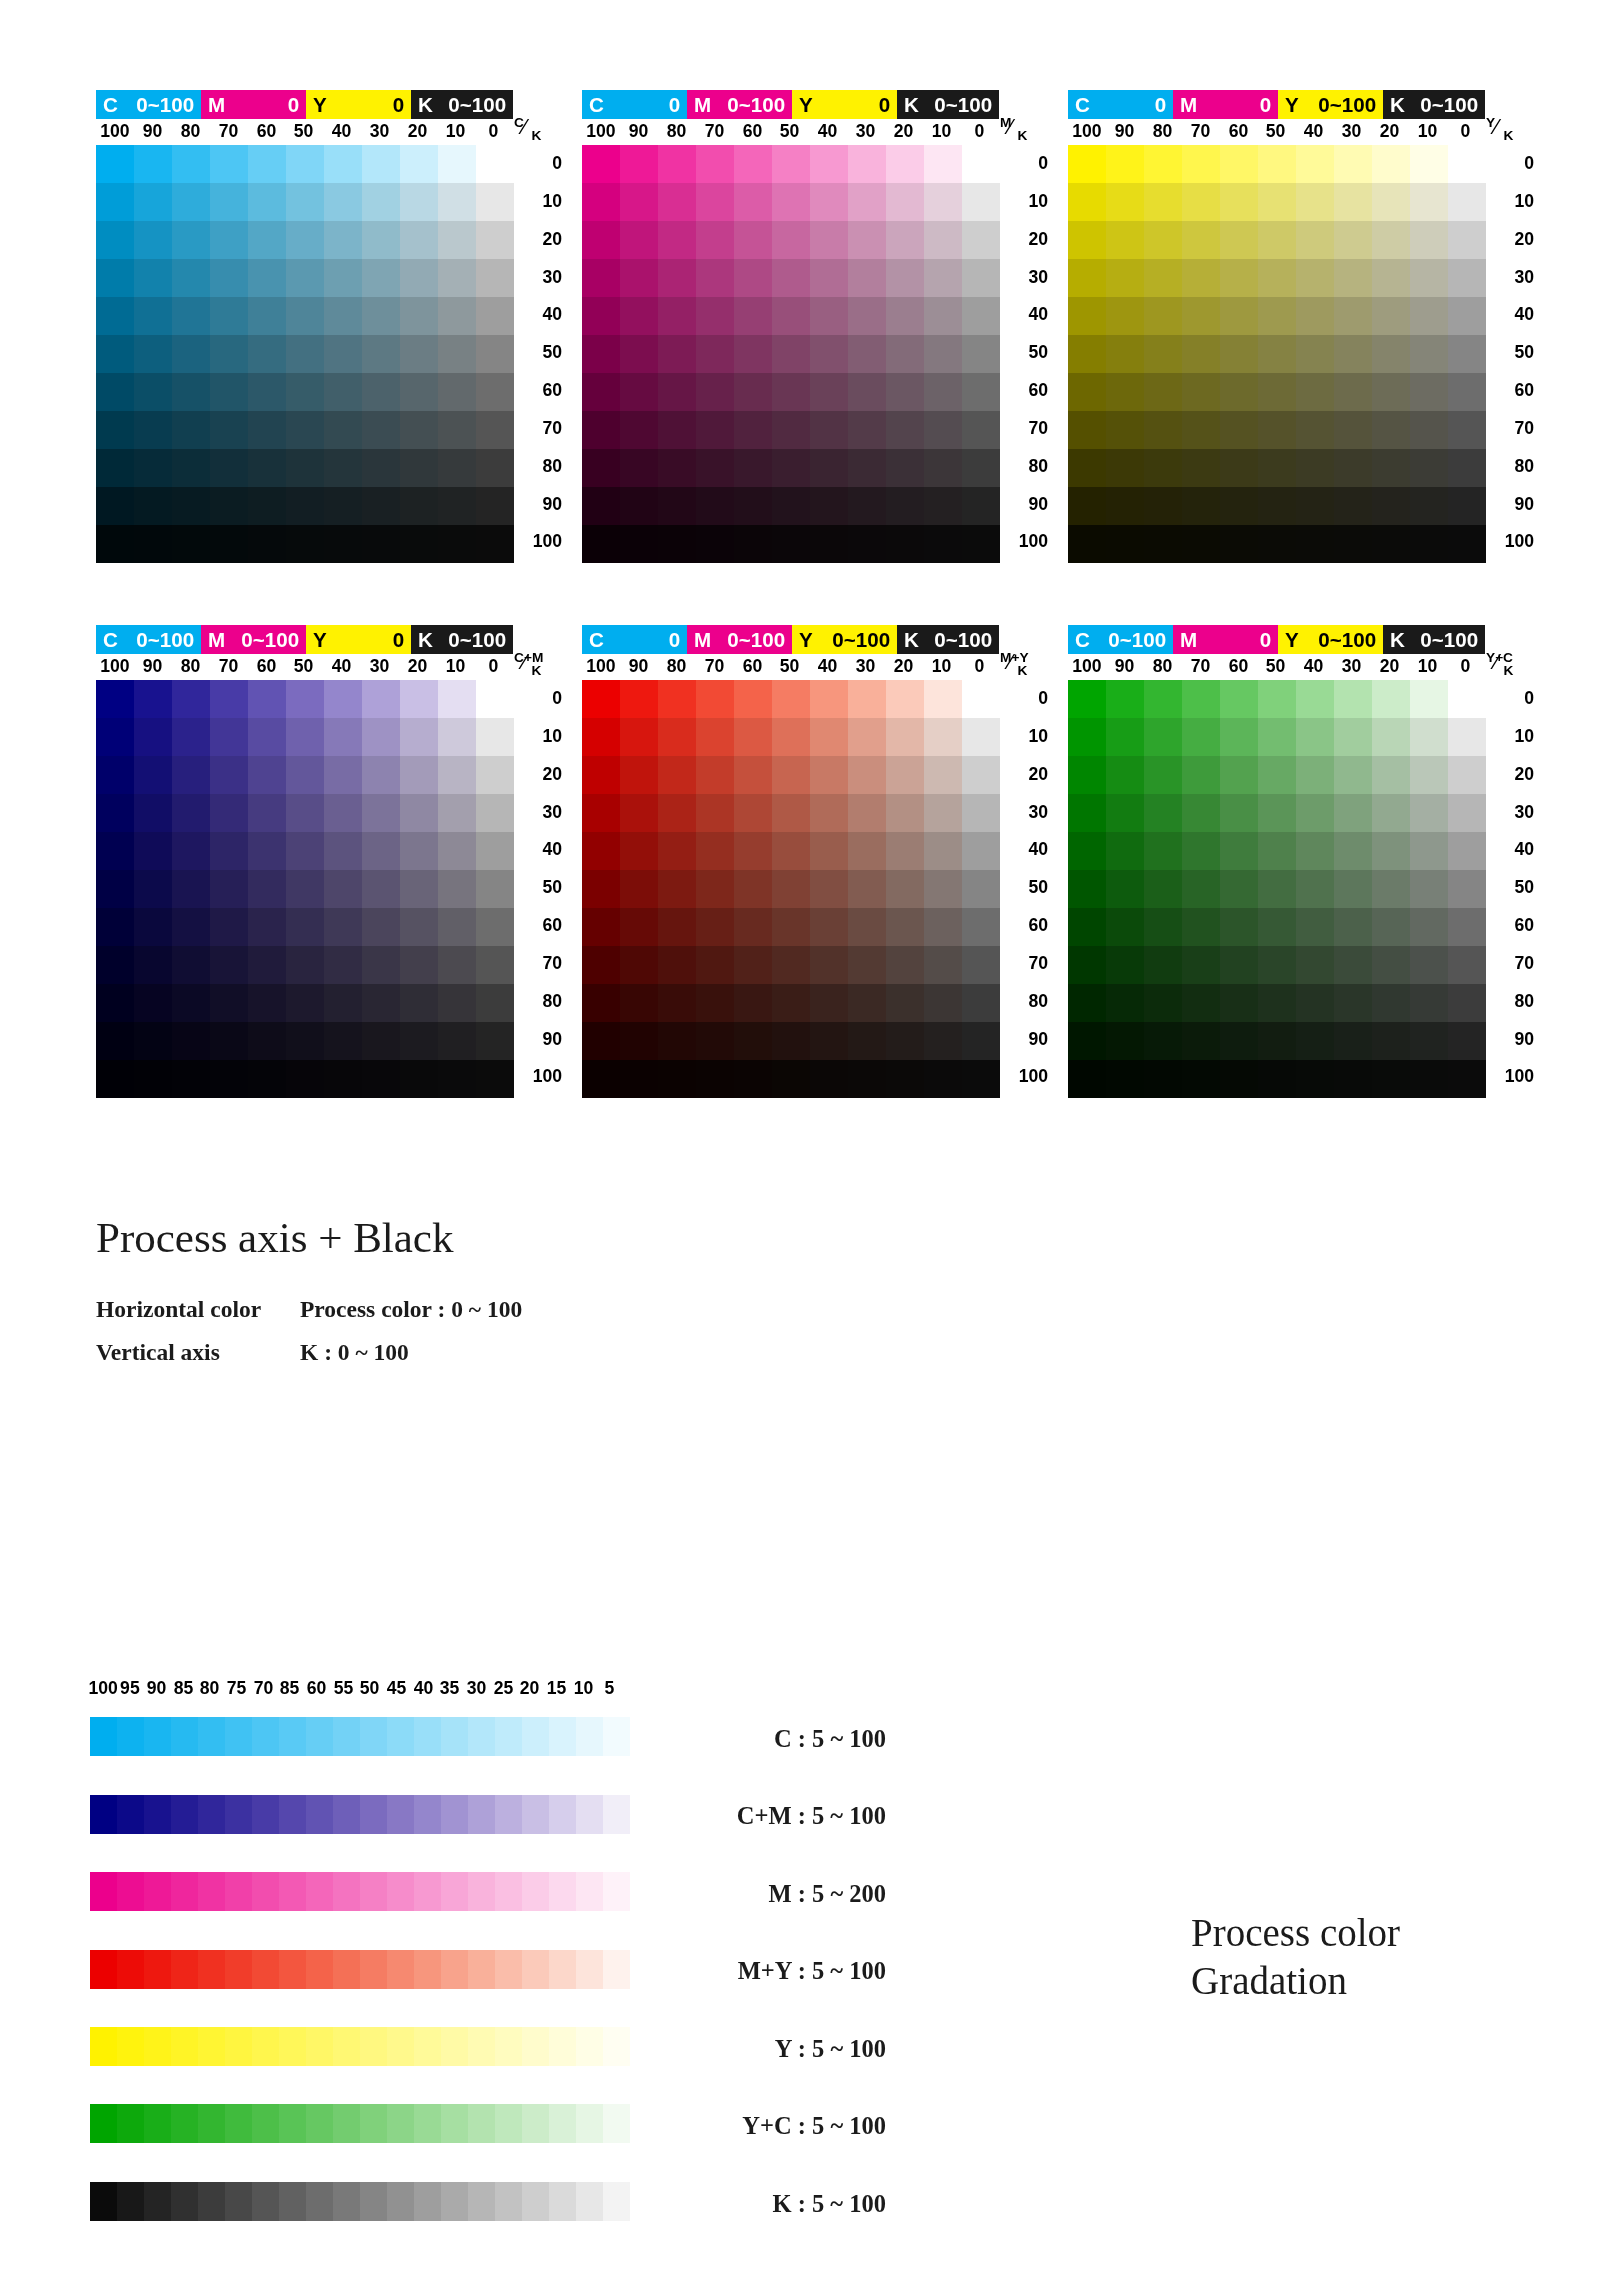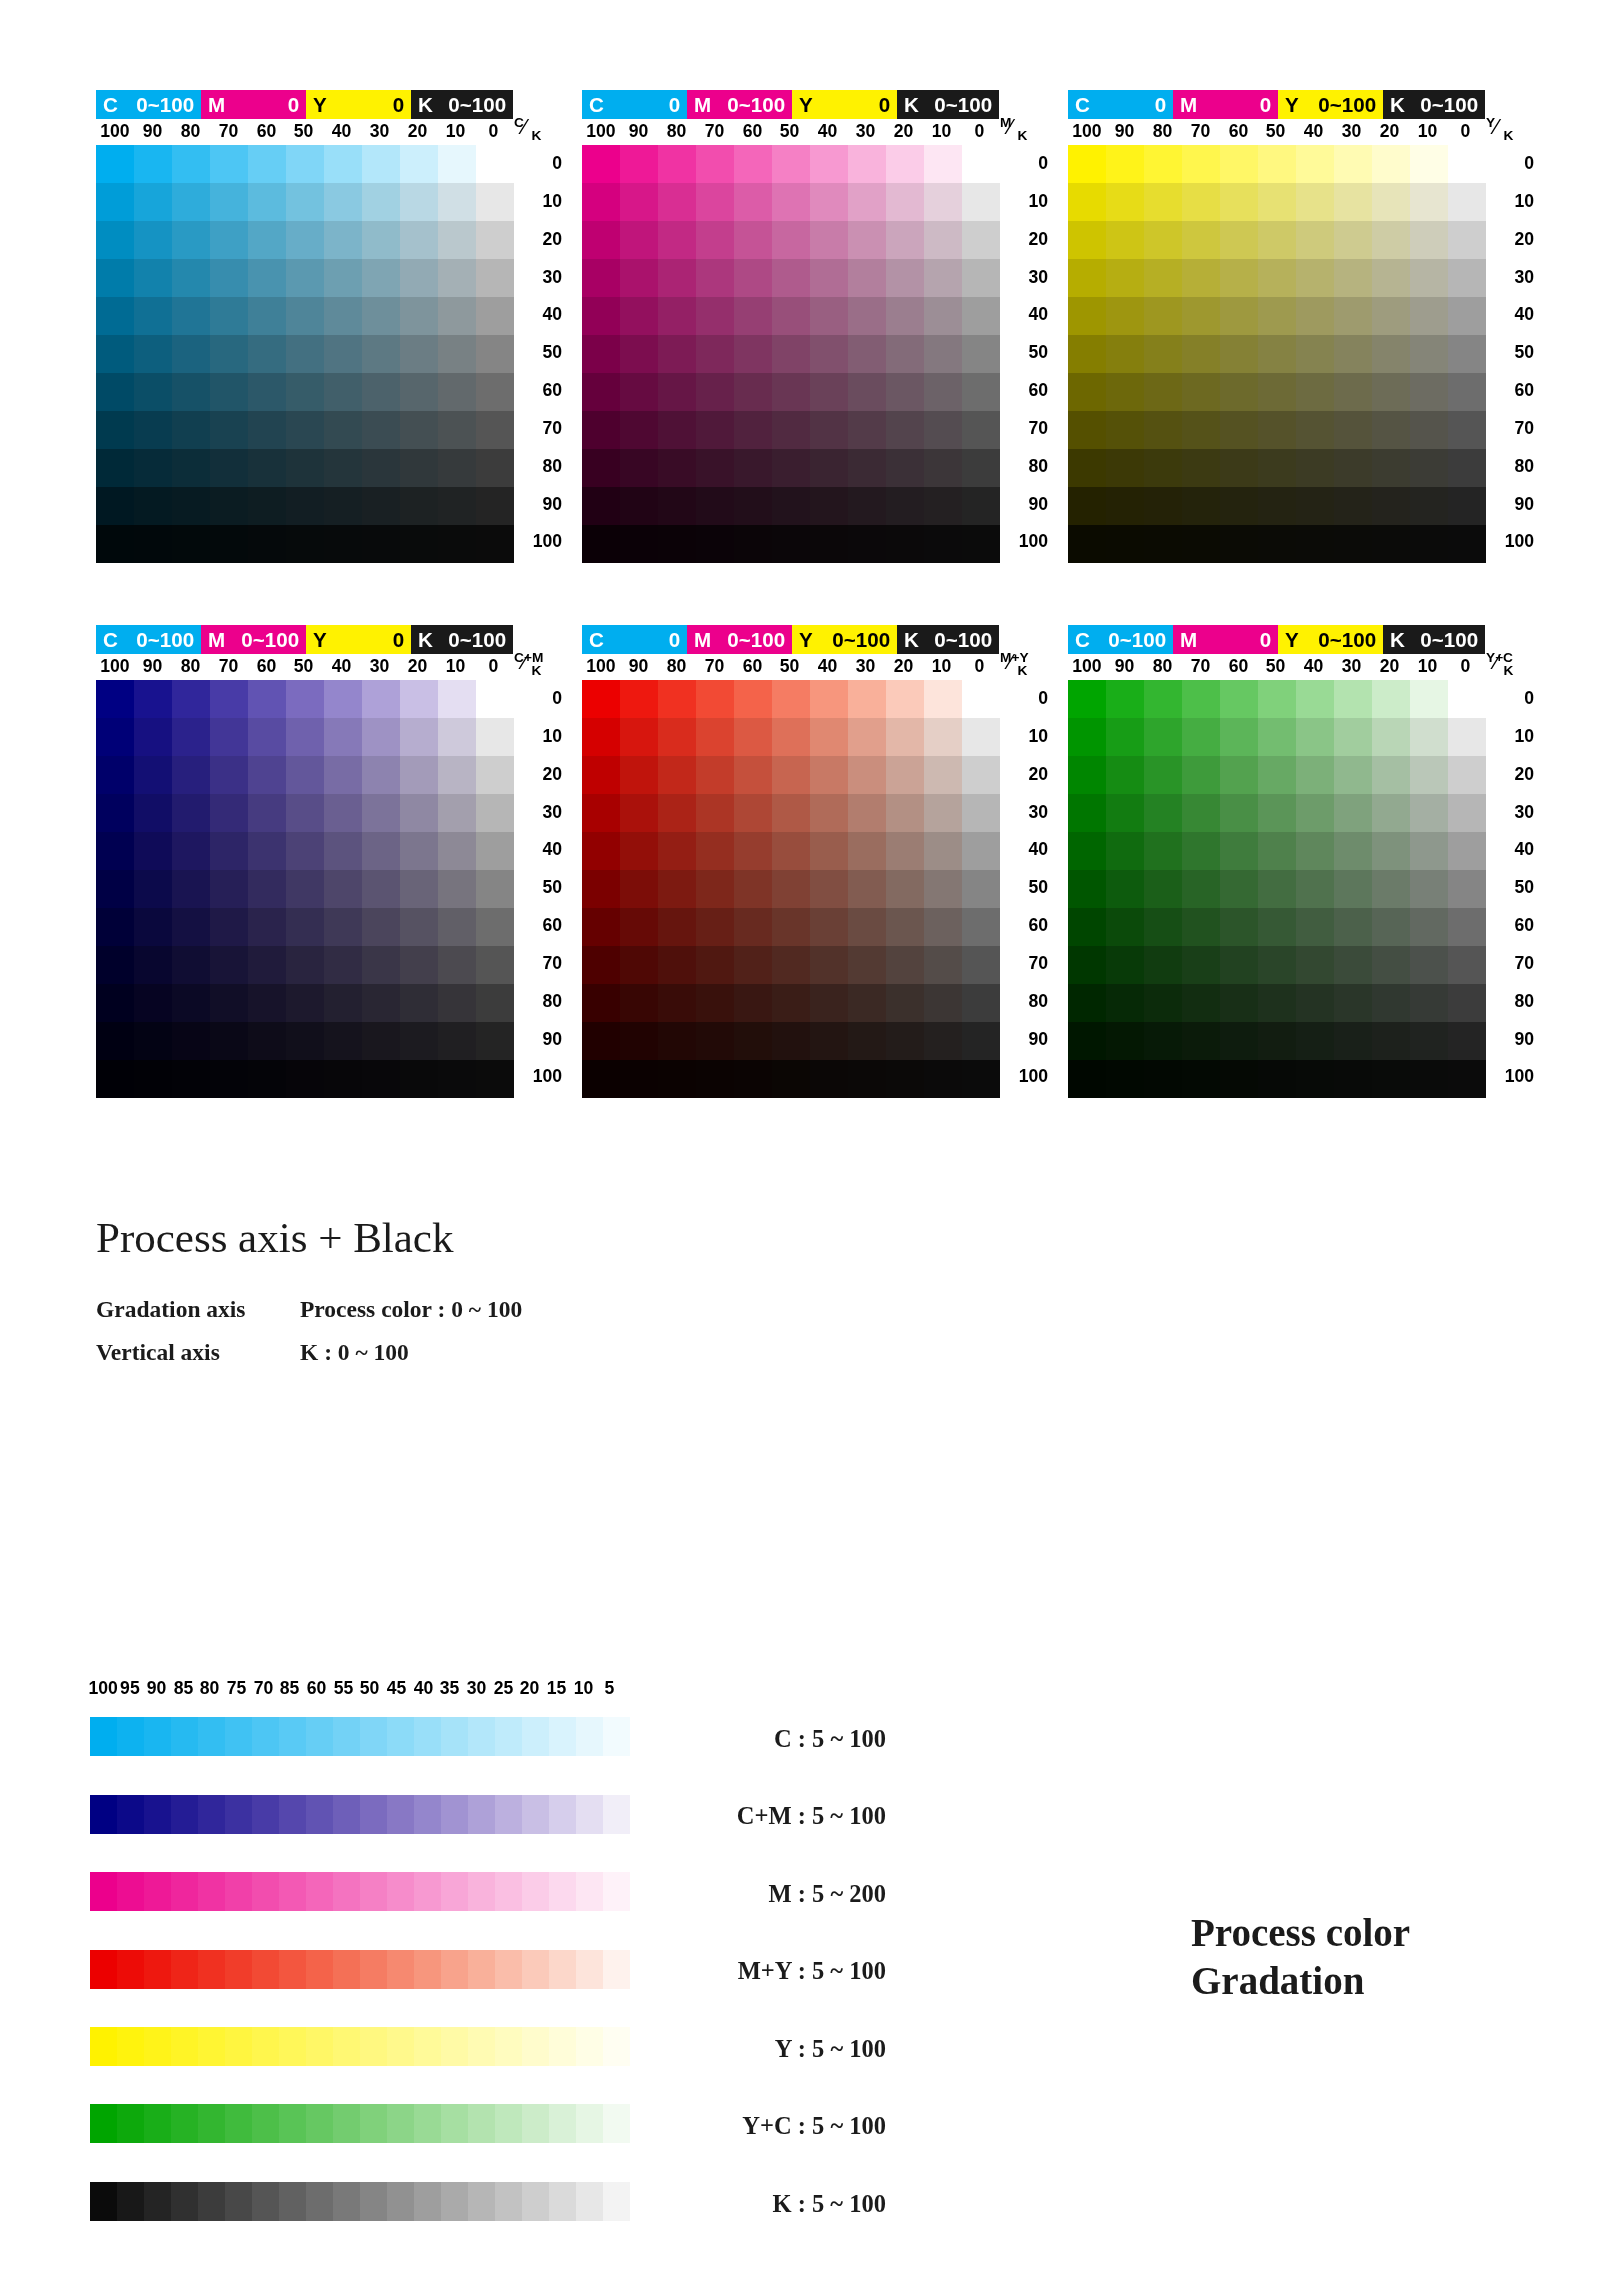--- a/index.html
+++ b/index.html
@@ -1118,21 +1118,21 @@
           <div class="v" style="top: 349px;">90</div>
           <div class="v" style="top: 386px;">100</div>
         </div>
       </div>
     </div>
   </div>
 
 <div class="cap-title" style="left:96px;top:1213px;">Process axis + Black</div>
 
 <div class="cap-line" style="left:96px;top:1296px;">
-  <span class="k1">Gradation axis</span><span>Process color : 0 ~ 100</span>
+  <span class="k1">Horizontal color</span><span>Process color : 0 ~ 100</span>
 </div>
 
 <div class="cap-line" style="left:96px;top:1339px;">
   <span class="k1">Vertical axis</span><span>K : 0 ~ 100</span>
 </div>
 
 <div id="grad">
     <div class="gticks" style="left: 90px; top: 1678px; width: 533px;">
       <div class="t" style="left: -6.3px;">100</div>
       <div class="t" style="left: 20.4px;">95</div>
@@ -1311,17 +1311,17 @@
       <div class="gcell" style="background: rgb(182, 182, 182);"></div>
       <div class="gcell" style="background: rgb(194, 194, 194);"></div>
       <div class="gcell" style="background: rgb(206, 206, 206);"></div>
       <div class="gcell" style="background: rgb(218, 218, 218);"></div>
       <div class="gcell" style="background: rgb(231, 231, 231);"></div>
       <div class="gcell" style="background: rgb(243, 243, 243);"></div>
     </div>
     <div class="glabel" style="left: 641px; top: 2190px; width: 245px;">K : 5 ~ 100</div>
   </div>
 
-<div class="gtitle" style="left:1191px;top:1909px;font-weight:bold;">
+<div class="gtitle" style="left:1191px;top:1909px;">
   <div>Process color</div>
   <div>Gradation</div>
 </div>
 
 
 </body></html>

